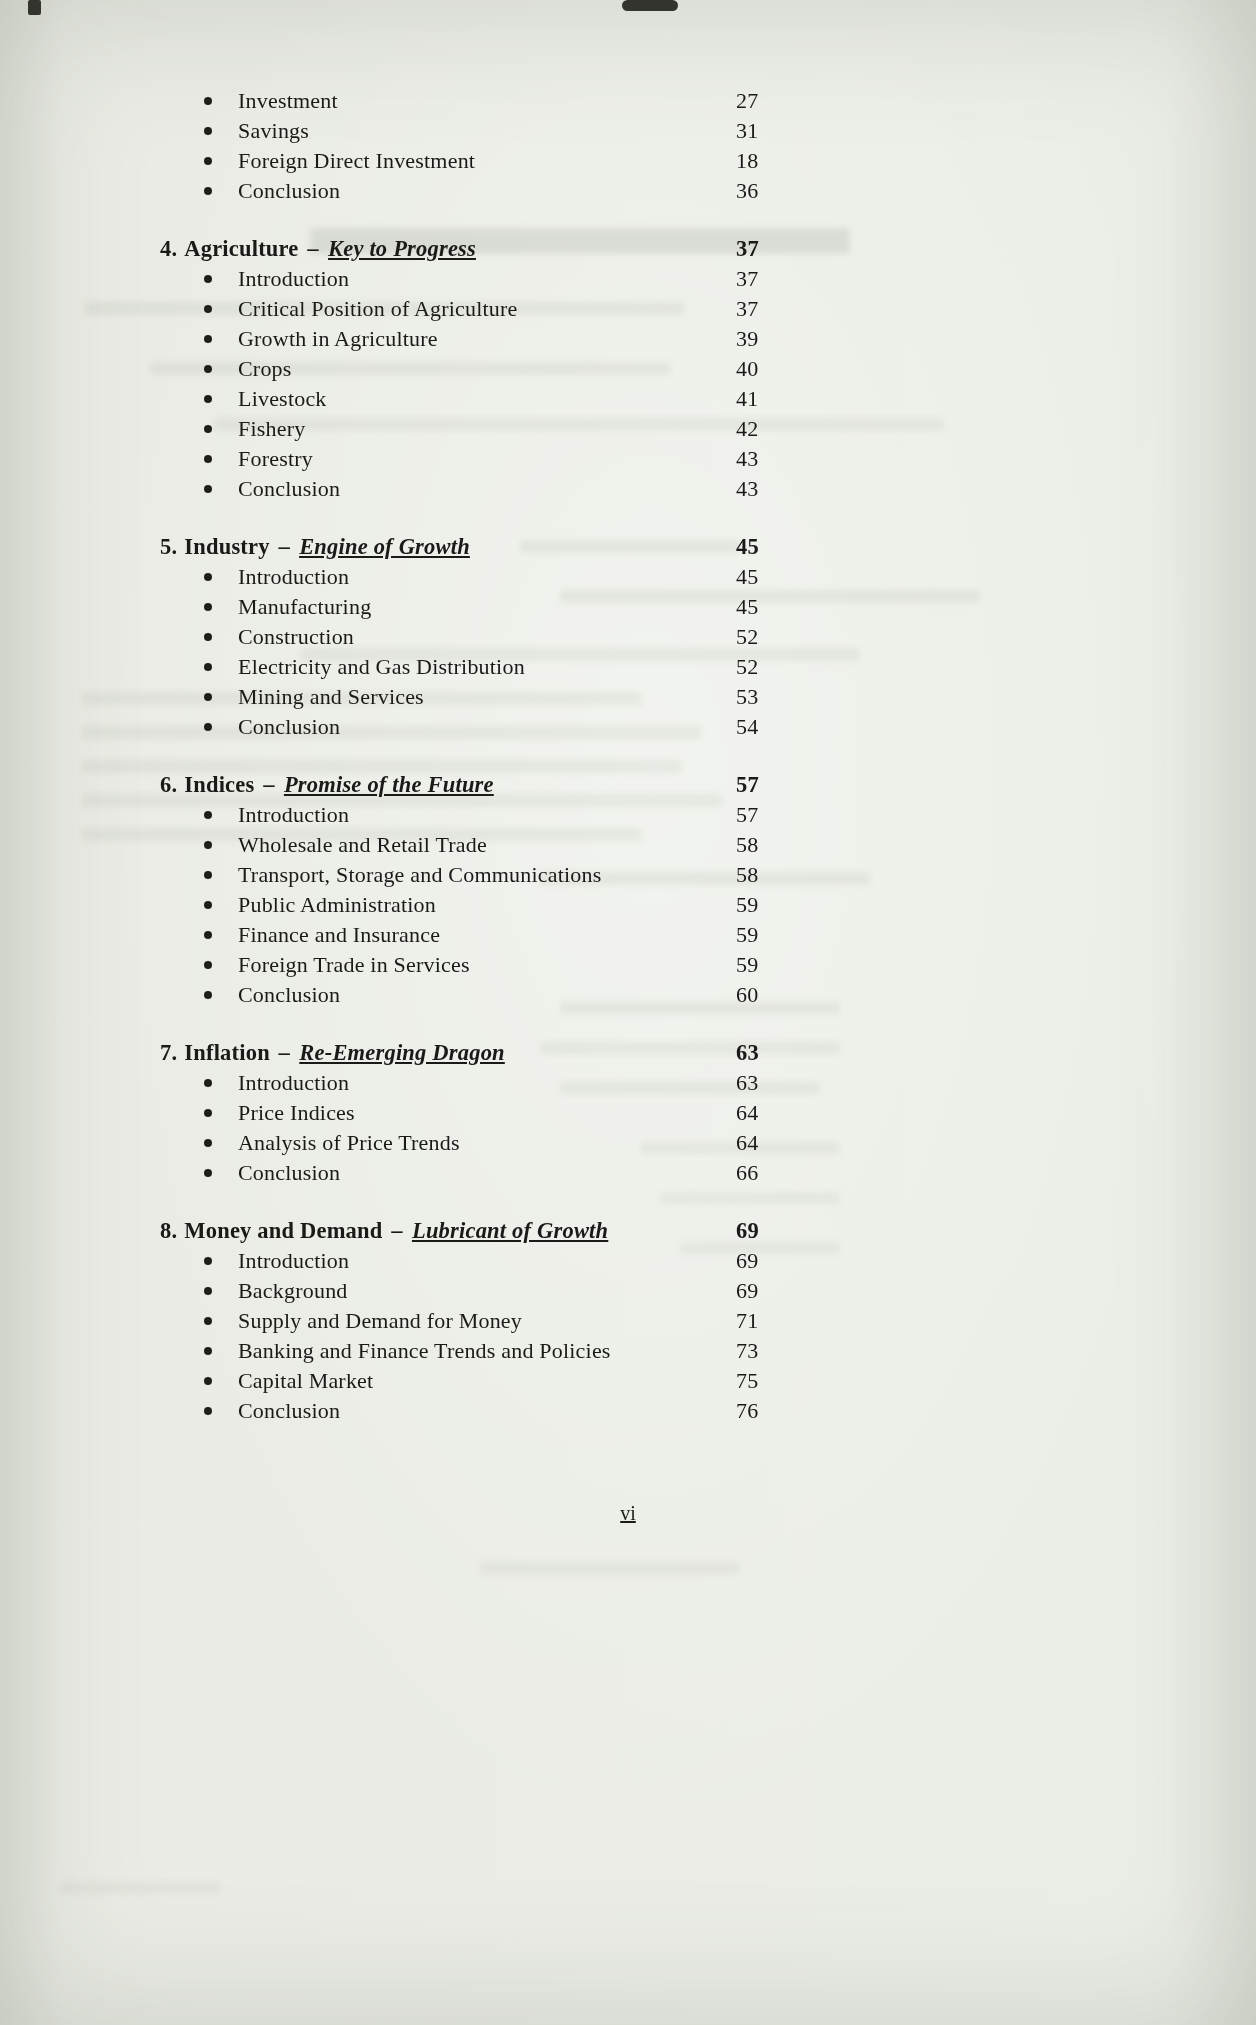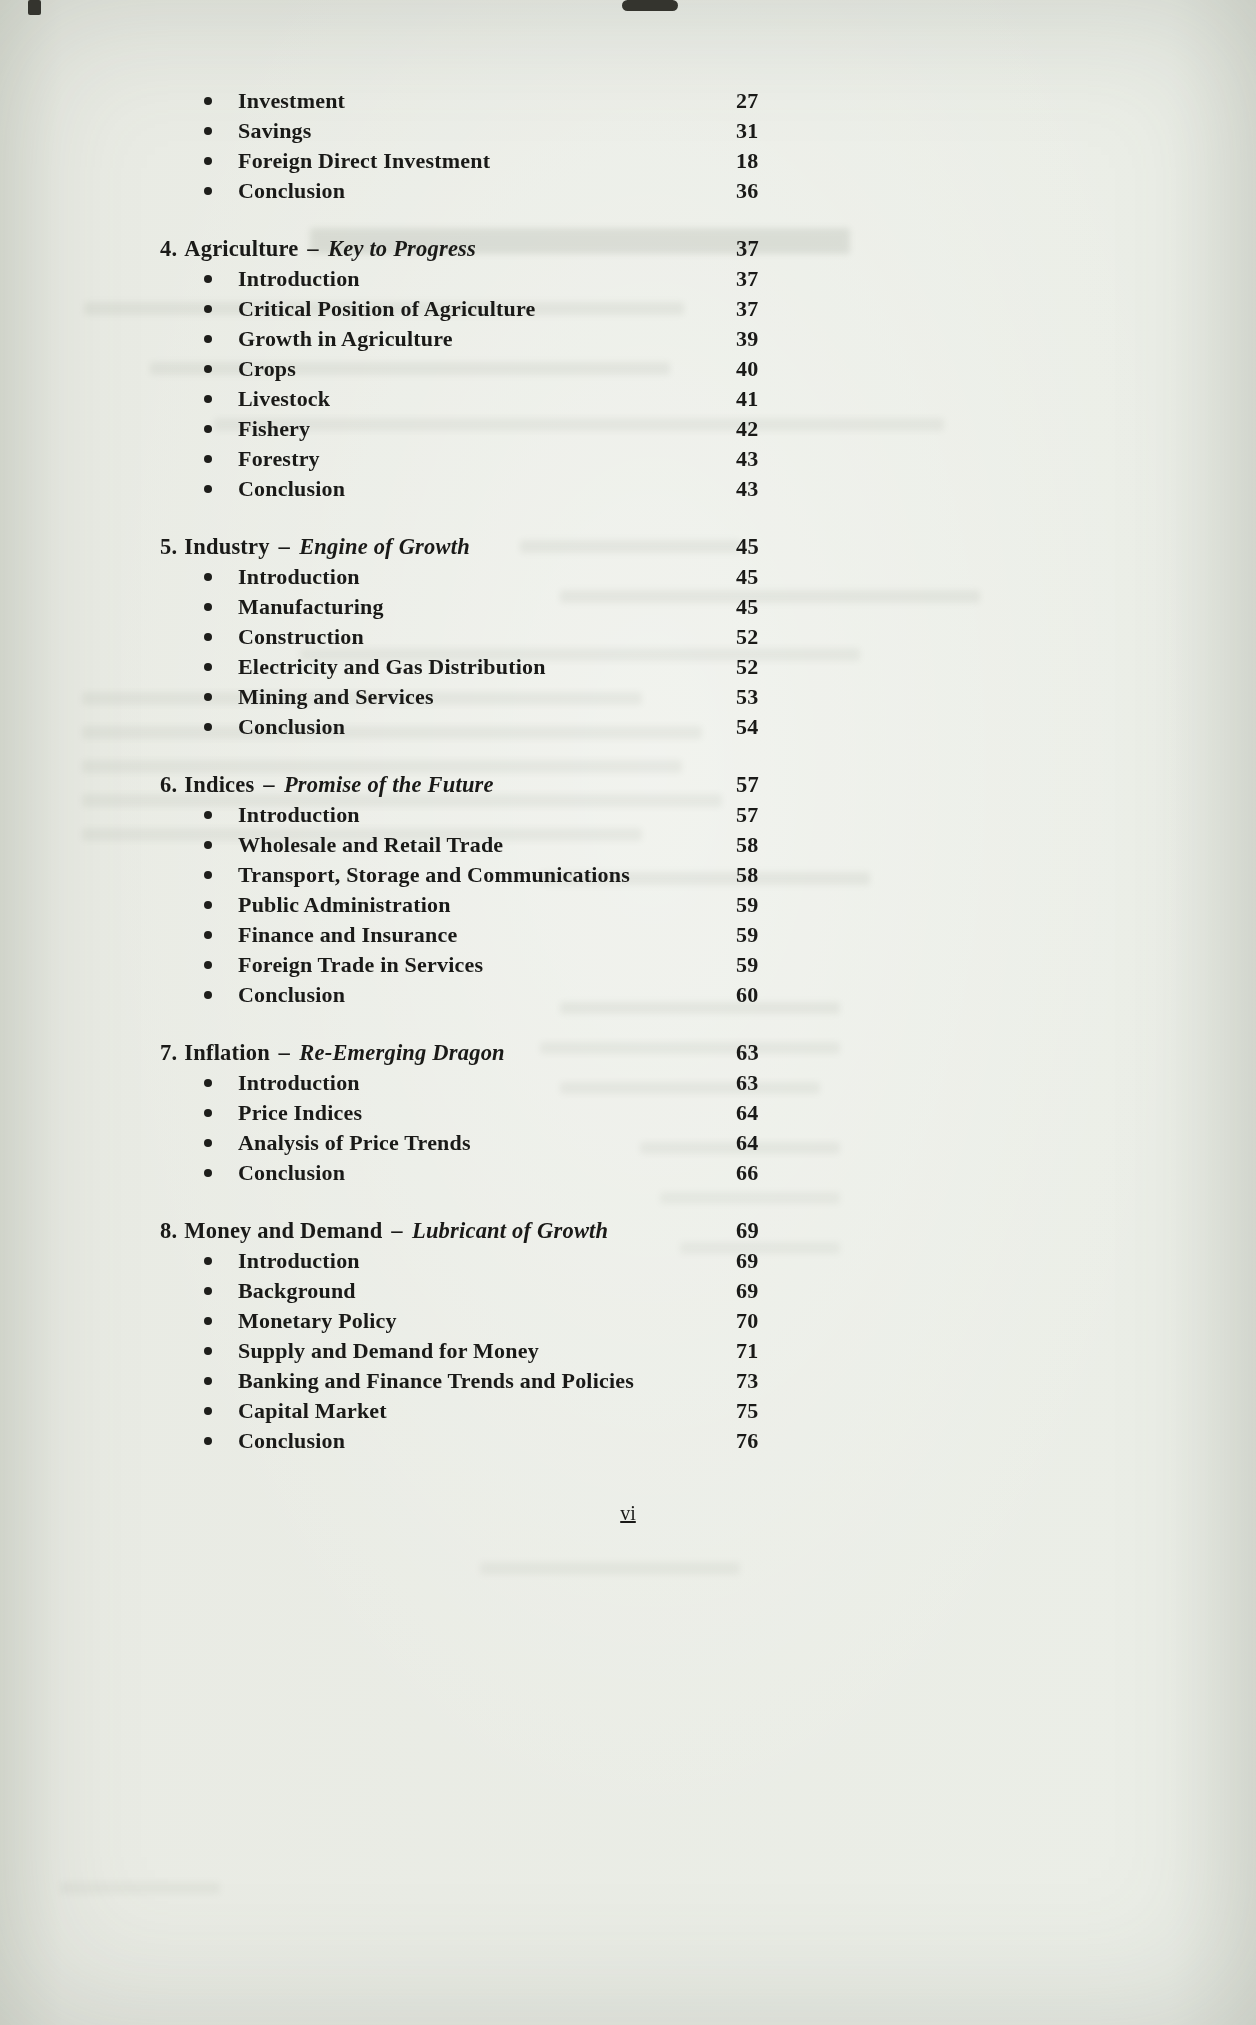--- a/index.html
+++ b/index.html
@@ -39,21 +39,21 @@
     width: 820px;
     font-size: 22px;
     letter-spacing: 0.2px;
   }
   .row {
     position: relative;
     height: 30px;
     line-height: 30px;
     white-space: nowrap;
   }
-  .item-row { padding-left: 78px; font-weight: bold; }
+  .item-row { padding-left: 78px; }
   .bullet {
     position: absolute;
     left: 44px;
     top: 11px;
     width: 8px;
     height: 8px;
     border-radius: 50%;
     background: #1e1e1b;
   }
   .pagenum {
@@ -62,21 +62,21 @@
     top: 0;
   }
   .chapter { margin-top: 28px; }
   .chapter-row {
     font-weight: bold;
     font-size: 22.5px;
   }
   .ch-num { margin-right: 7px; }
   .ch-title { margin-right: 9px; }
   .ch-dash { margin-right: 9px; font-style: italic; }
-  .ch-sub { font-style: italic; }
+  .ch-sub { font-style: italic; text-decoration: underline; }
   .footer {
     position: absolute;
     top: 1502px;
     left: 0;
     width: 100%;
     text-align: center;
     font-size: 20px;
     text-decoration: underline;
   }
 </style>
@@ -162,21 +162,20 @@
             <div class="row item-row"><span class="bullet"></span><span class="label">Price Indices</span><span class="pagenum">64</span></div>
             <div class="row item-row"><span class="bullet"></span><span class="label">Analysis of Price Trends</span><span class="pagenum">64</span></div>
             <div class="row item-row"><span class="bullet"></span><span class="label">Conclusion</span><span class="pagenum">66</span></div>
           </div>
         </section>
         <section class="chapter">
           <div class="row chapter-row"><span class="ch-num">8.</span><span class="ch-title">Money and Demand</span><span class="ch-dash">–</span><span class="ch-sub">Lubricant of Growth</span><span class="pagenum">69</span></div>
           <div class="chapter-items">
             <div class="row item-row"><span class="bullet"></span><span class="label">Introduction</span><span class="pagenum">69</span></div>
             <div class="row item-row"><span class="bullet"></span><span class="label">Background</span><span class="pagenum">69</span></div>
-            <div class="row item-row"><span class="bullet"></span><span class="label">Monetary Policy</span><span class="pagenum">70</span></div>
             <div class="row item-row"><span class="bullet"></span><span class="label">Supply and Demand for Money</span><span class="pagenum">71</span></div>
             <div class="row item-row"><span class="bullet"></span><span class="label">Banking and Finance Trends and Policies</span><span class="pagenum">73</span></div>
             <div class="row item-row"><span class="bullet"></span><span class="label">Capital Market</span><span class="pagenum">75</span></div>
             <div class="row item-row"><span class="bullet"></span><span class="label">Conclusion</span><span class="pagenum">76</span></div>
           </div>
         </section>
       </div>
   </main>
 
   <div class="footer" style="color: rgb(26, 26, 24);">vi</div>

